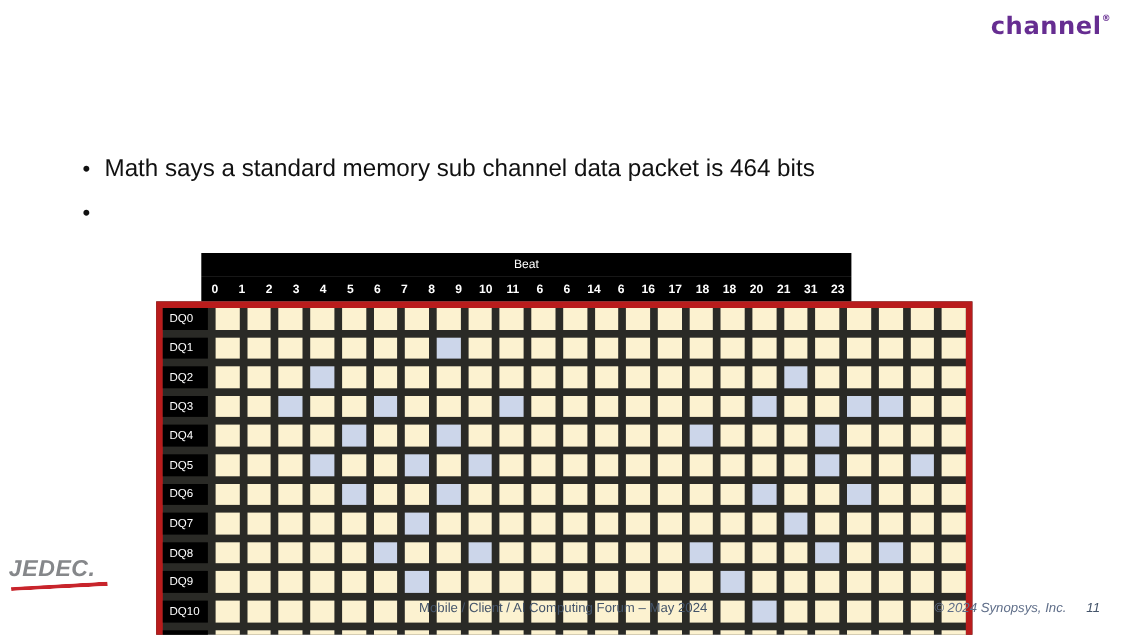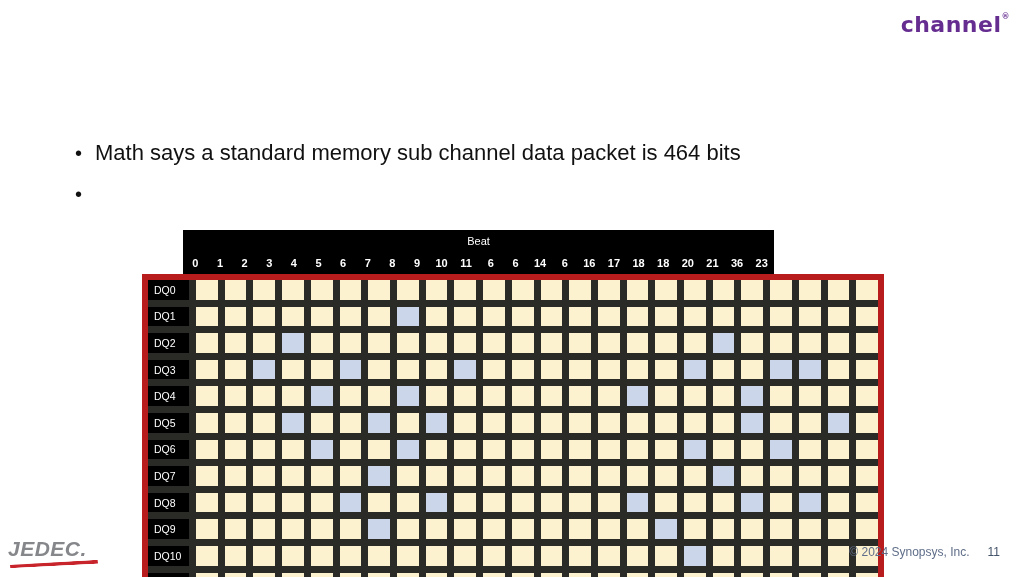--- a/index.html
+++ b/index.html
@@ -63,41 +63,41 @@
     grid-auto-rows:19.6px;gap:7px;
     background:var(--line);border:6px solid #b91c1c;
   }
   .rowlabel{
     background:var(--header-bg);color:var(--header-fg);
     font-size:10.5px;display:flex;align-items:center;padding-left:6px;
   }
   .cell{background:var(--cell);}
   .cell.hl{background:var(--hl);}
 
-  .jedec-logo{position:absolute;left:8px;top:537px;width:96px;}
+  .jedec-logo{position:absolute;left:8px;top:506px;width:96px;}
   .jedec-text{
     font-style:italic;font-weight:900;font-size:21px;
     color:var(--jedec-gray);letter-spacing:0.5px;
     font-family:"Liberation Sans", sans-serif;
   }
   .jedec-swoosh{
     margin-top:1px;margin-left:2px;width:88px;height:4px;
     background:var(--jedec-red);
     transform:rotate(-3deg);
     clip-path:polygon(0 15%,100% 0,100% 100%,0 100%);
   }
 
   .footer-center{
     position:absolute;left:0;right:0;top:545px;text-align:center;
     font-size:12px;color:var(--footer-navy);
   }
   .footer-right{
     position:absolute;top:545px;right:24px;
     font-size:12px;color:var(--footer-gray);
-    display:flex;gap:18px;align-items:flex-end;
+    display:flex;gap:18px;align-items:flex-end;font-style:italic;
   }
   .footer-page{color:var(--footer-navy);}
 </style>
 </head>
 <body>
 
 <div class="slide">
 
 
   <div class="synopsys-logo">
@@ -134,21 +134,21 @@
         <div class="colnum">6</div>
         <div class="colnum">6</div>
         <div class="colnum">14</div>
         <div class="colnum">6</div>
         <div class="colnum">16</div>
         <div class="colnum">17</div>
         <div class="colnum">18</div>
         <div class="colnum">18</div>
         <div class="colnum">20</div>
         <div class="colnum">21</div>
-        <div class="colnum">36</div>
+        <div class="colnum">31</div>
         <div class="colnum">23</div>
       </div>
     <div class="dq-body">
         <div class="rowlabel">DQ0</div>
         <div class="cell"></div>
         <div class="cell"></div>
         <div class="cell"></div>
         <div class="cell"></div>
         <div class="cell"></div>
         <div class="cell"></div>
@@ -446,18 +446,19 @@
         <div class="cell"></div>
         <div class="cell"></div>
       </div>
   </div>
 
   <div class="jedec-logo">
     <div class="jedec-text">JEDEC.</div>
     <div class="jedec-swoosh"></div>
   </div>
 
+  <div class="footer-center">Mobile / Client / AI Computing Forum – May 2024</div>
   <div class="footer-right">
     <span>© 2024 Synopsys, Inc.</span>
     <span class="footer-page">11</span>
   </div>
 
 </div>
 
 </body></html>

